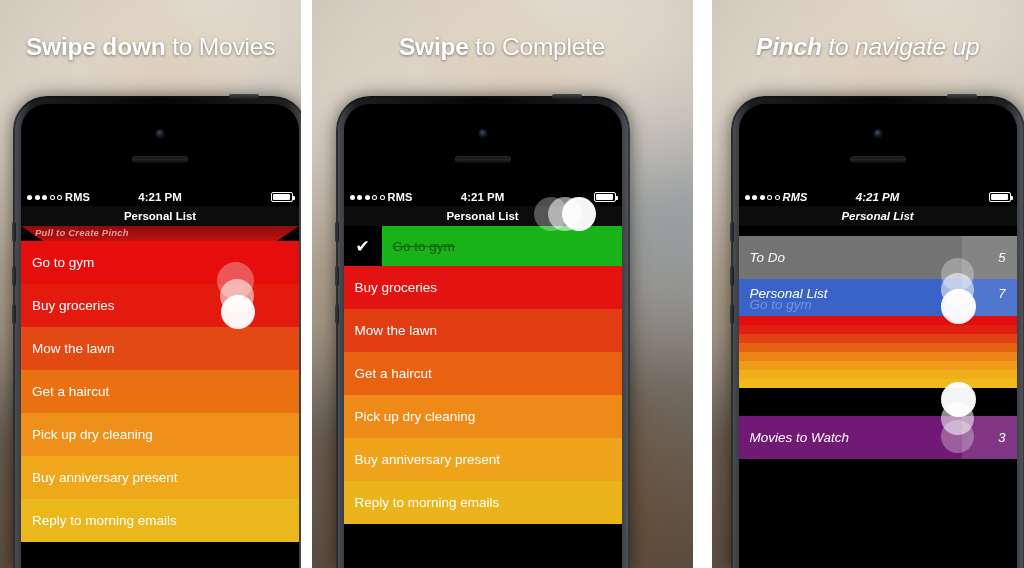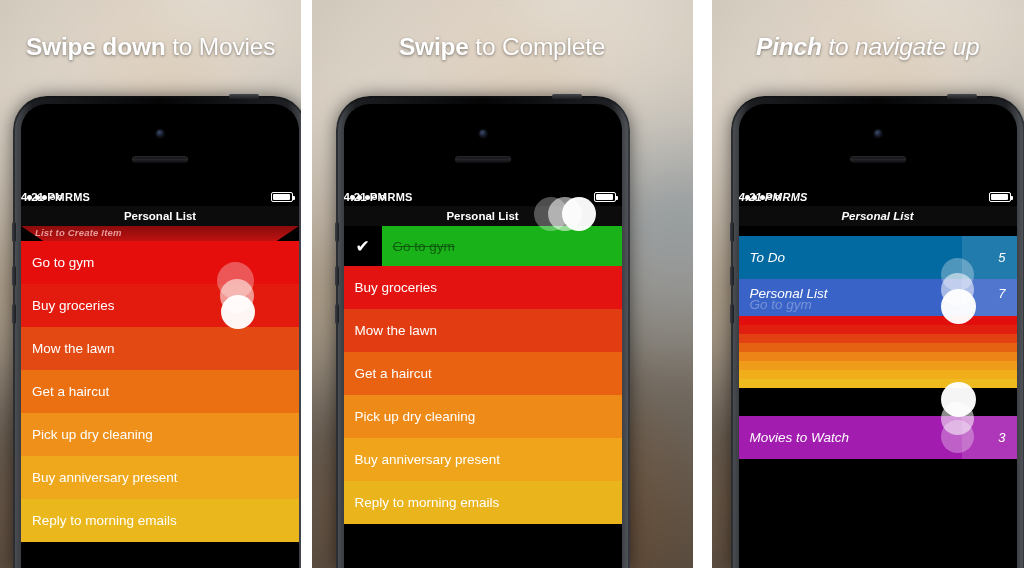--- a/index.html
+++ b/index.html
@@ -70,21 +70,21 @@
   
   .screen { position:absolute; left:0; right:0; top:84px; bottom:0; background:#000; overflow:hidden; }
 
   .statusbar { height:18px; background:#000; color:#fff; font-size:11.5px; font-weight:bold;
                display:flex; align-items:center; position:relative; padding:0 6px; }
   .sb-left { display:flex; align-items:center; gap:3px; }
   .dots { display:flex; gap:2.5px; align-items:center; }
   .dot { width:5px; height:5px; border-radius:50%; background:#fff; }
   .dot.off { background:transparent; box-shadow:inset 0 0 0 1px #fff; }
   .carrier { font-size:11px; font-weight:bold; letter-spacing:.2px; }
-  .sb-time { position:absolute; left:0; right:0; font-size:11.5px; font-weight:bold; }
+  .sb-time { position:absolute; left:0; right:0; text-align:center; font-size:11.5px; font-weight:bold; }
   .sb-right { margin-left:auto; display:flex; align-items:center; }
   .batt { width:22px; height:9.5px; border:1.2px solid #fff; border-radius:2px; position:relative;
           padding:1px; }
   .batt i { display:block; height:100%; background:#fff; border-radius:1px; }
   .batt:after { content:""; position:absolute; right:-3px; top:2.5px; width:1.6px; height:4px;
                 background:#fff; border-radius:0 1px 1px 0; }
 
   .navbar { height:20px; background:#0c0c0c; color:#fff; font-size:11.5px; font-weight:bold;
             display:flex; align-items:center; justify-content:center; }
 
@@ -164,21 +164,21 @@
                   <i style="width:95%"></i>
                 </div>
             </div>
           </div>
 
           <div class="navbar">Personal List</div>
 
           <div class="list">
             <div class="pullhdr">
               <div class="shape"></div>
-              <div class="txt">List to Create Item</div>
+              <div class="txt">Pull to Create Pinch</div>
             </div>
             <div class="row" style="height:43px; background:#e60d0d;">
                 <span class="label">Go to gym</span>
               </div>
             <div class="row" style="height:43px; background:#e31b0f;">
                 <span class="label">Buy groceries</span>
               </div>
             <div class="row" style="height:43px; background:#e34a13;">
                 <span class="label">Mow the lawn</span>
               </div>
@@ -325,21 +325,21 @@
                   <i style="width:95%"></i>
                 </div>
             </div>
           </div>
 
           <div class="navbar">Personal List</div>
 
           <div style="height:10px; background:#000;"></div>
 
           <div class="list">
-            <div class="row" style="height:43px; background:#0369a1;">
+            <div class="row" style="height:43px; background:#737373;">
               <div class="highlight-col"></div>
               <span class="label">To Do</span>
               <span class="count">5</span>
             </div>
 
             <div class="row" style="height:37px; background:#3a63c8;">
               <div class="highlight-col"></div>
               <span class="label" style="position:relative; top:-4px;">Personal List</span>
               <span class="count" style="position:relative; top:-4px;">7</span>
               <span class="overlay-txt" style="left:11px; top:18px;">Go to gym</span>
@@ -351,21 +351,21 @@
               <div style="height:9px; background:#e24213;"></div>
               <div style="height:9px; background:#e66213;"></div>
               <div style="height:9px; background:#ec8418;"></div>
               <div style="height:9px; background:#ef9c1a;"></div>
               <div style="height:9px; background:#f0ae1b;"></div>
               <div style="height:9px; background:#efba1e;"></div>
             </div>
 
             <div style="height:28px; background:#000;"></div>
 
-            <div class="row" style="height:43px; background:#a21caf;">
+            <div class="row" style="height:43px; background:#701a75;">
               <div class="highlight-col"></div>
               <span class="label">Movies to Watch</span>
               <span class="count">3</span>
             </div>
           </div>
 
           <div class="blob ghost1" style="left:202px; top:70px; width:33px; height:33px;"></div>
           <div class="blob ghost2" style="left:202px; top:85px; width:33px; height:33px;"></div>
           <div class="blob" style="left:202px; top:101px; width:35px; height:35px;"></div>
 

